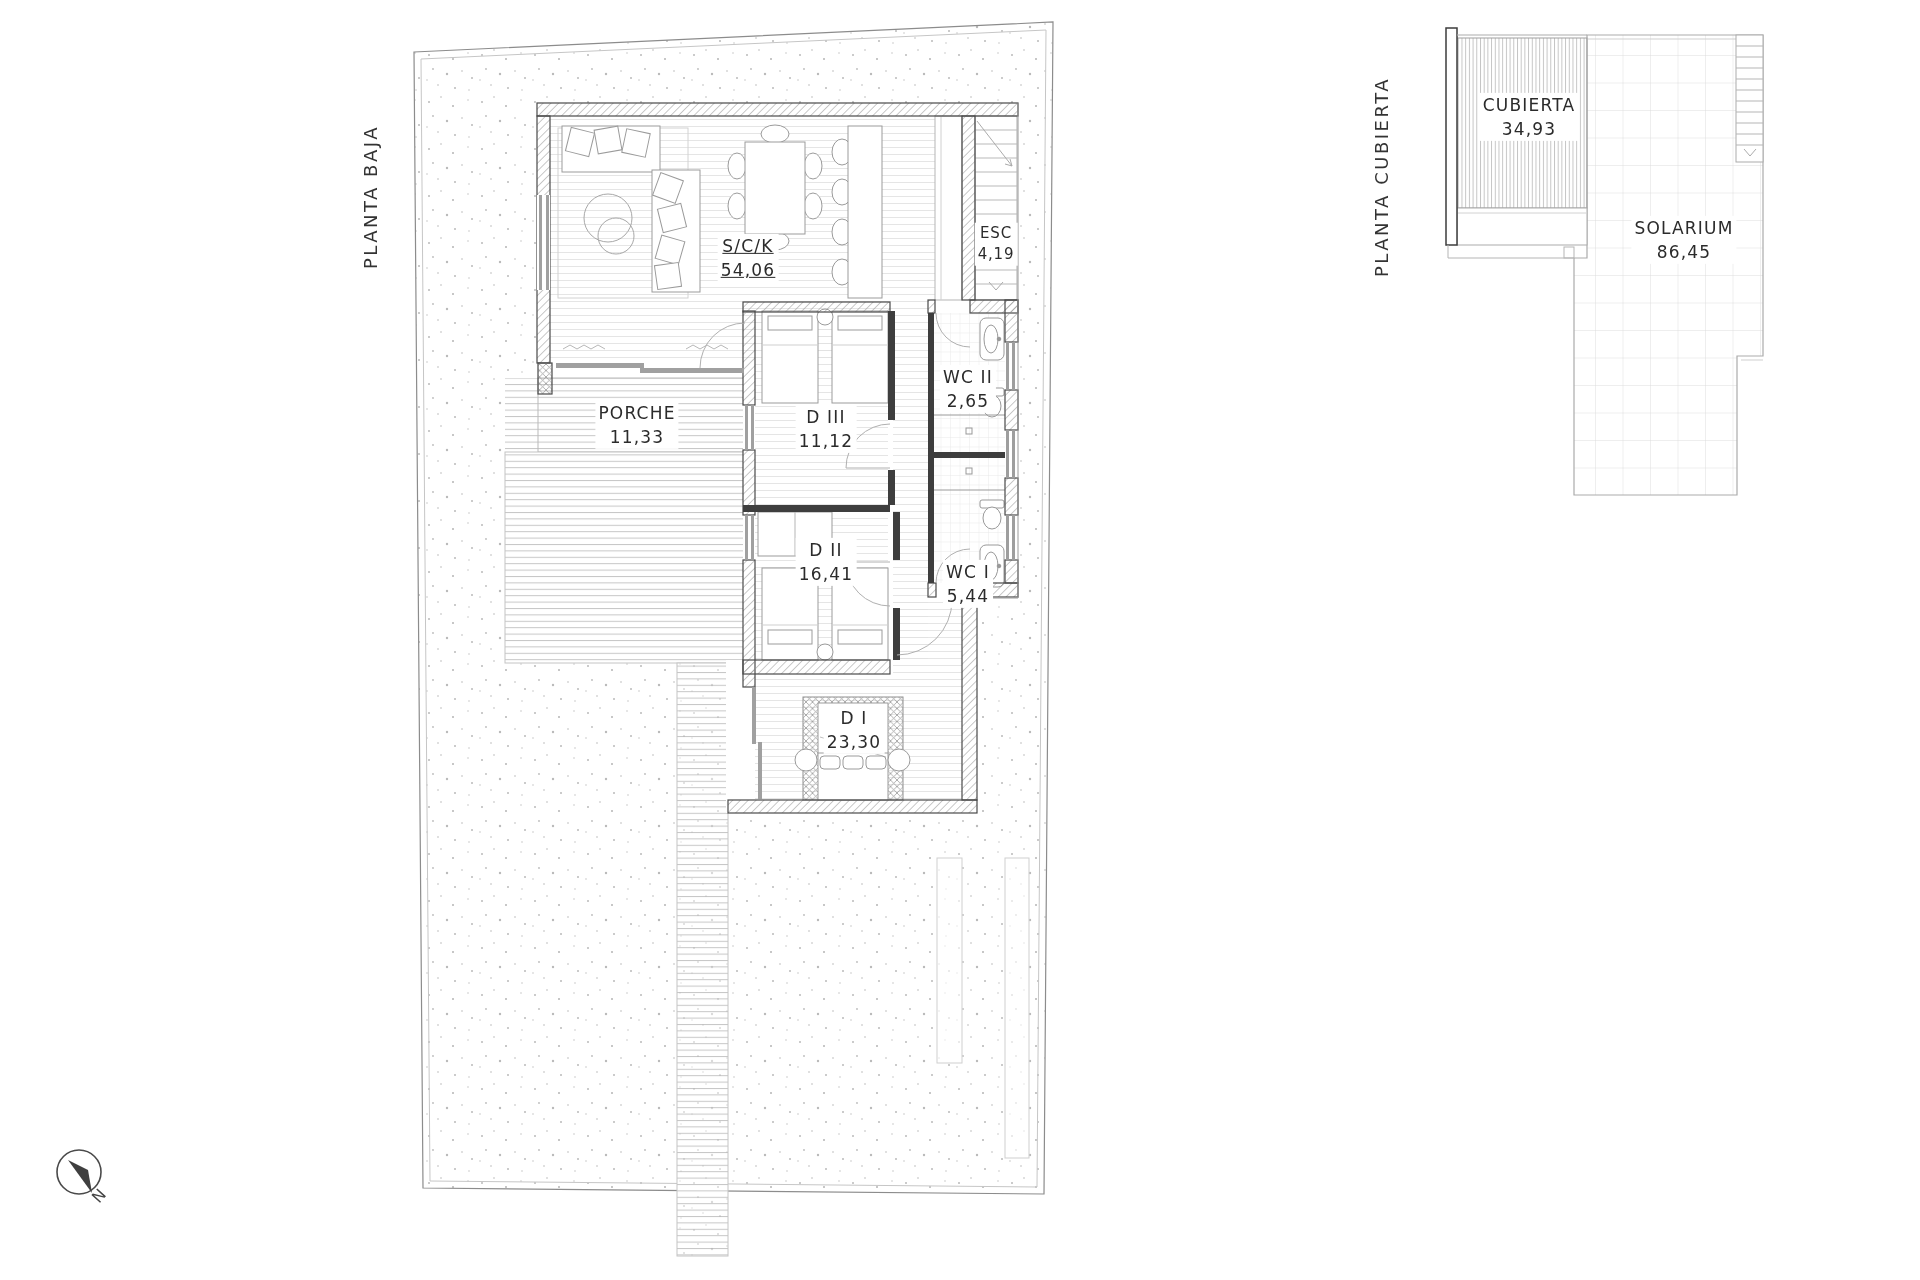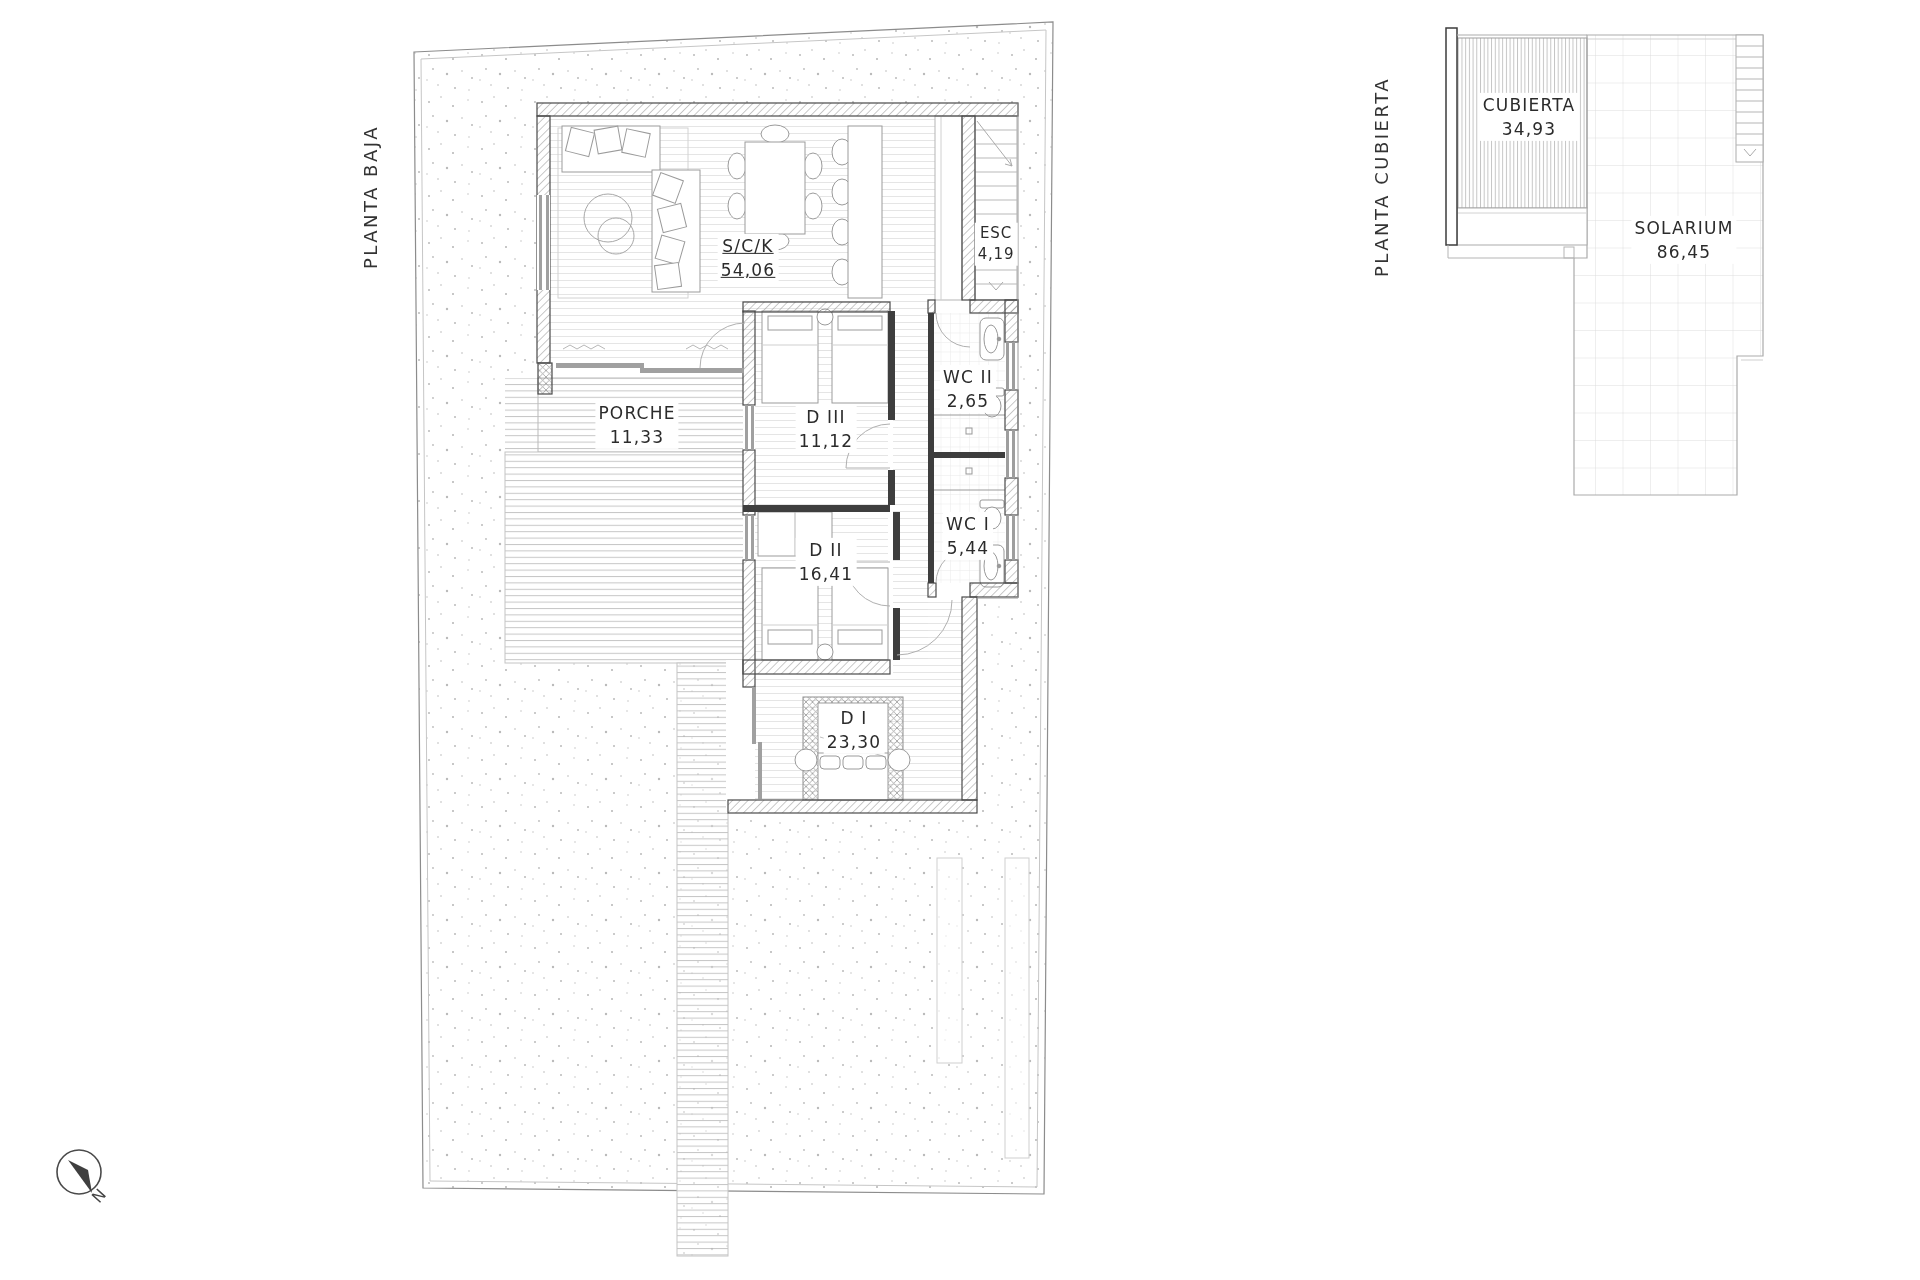--- a/index.html
+++ b/index.html
@@ -349,21 +349,21 @@
     <span class="ar">11,12</span>
   </div>
   <div class="room-label" style="left:968px;top:389px;">
     <span class="nm">WC II</span>
     <span class="ar">2,65</span>
   </div>
   <div class="room-label" style="left:826px;top:562px;">
     <span class="nm">D II</span>
     <span class="ar">16,41</span>
   </div>
-  <div class="room-label" style="left:968px;top:536px;text-align:center;">
+  <div class="room-label" style="left:968px;top:584px;text-align:center;">
     <span class="nm">WC I</span>
     <span class="ar">5,44</span>
   </div>
   <div class="room-label" style="left:854px;top:730px;">
     <span class="nm">D I</span>
     <span class="ar">23,30</span>
   </div>
   <div class="room-label" style="left:1529px;top:117px;">
     <span class="nm">CUBIERTA</span>
     <span class="ar">34,93</span>

